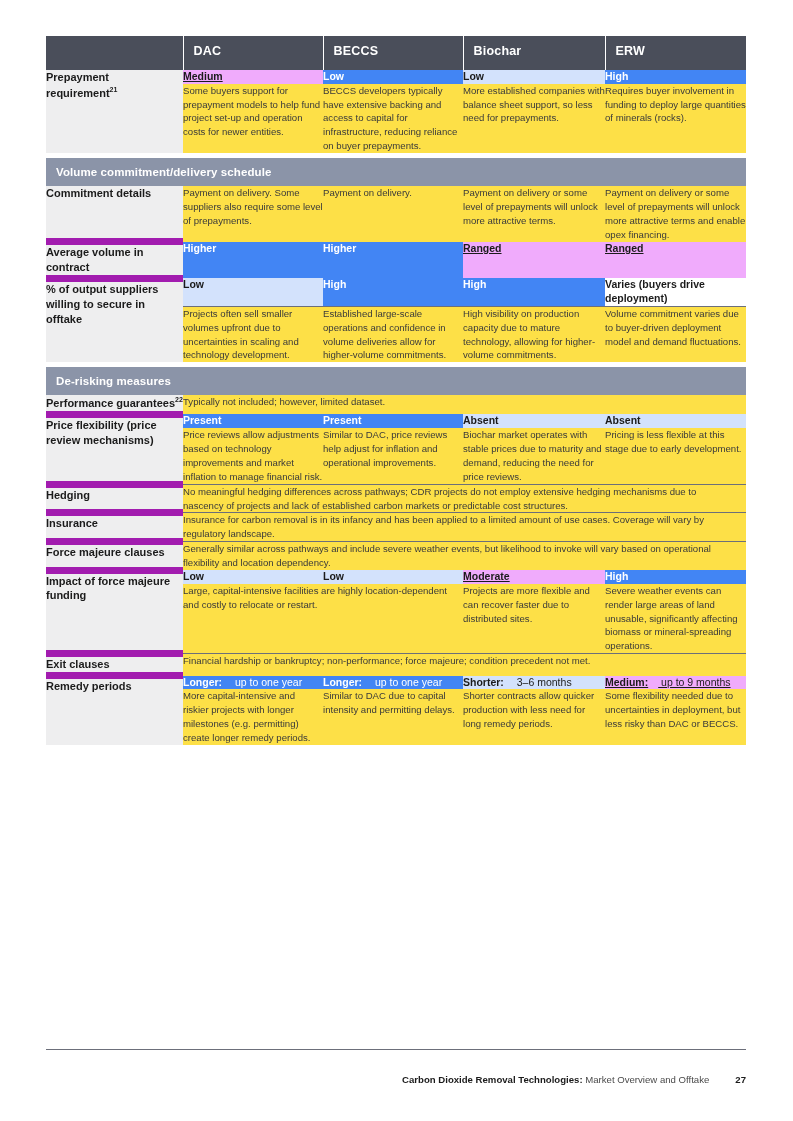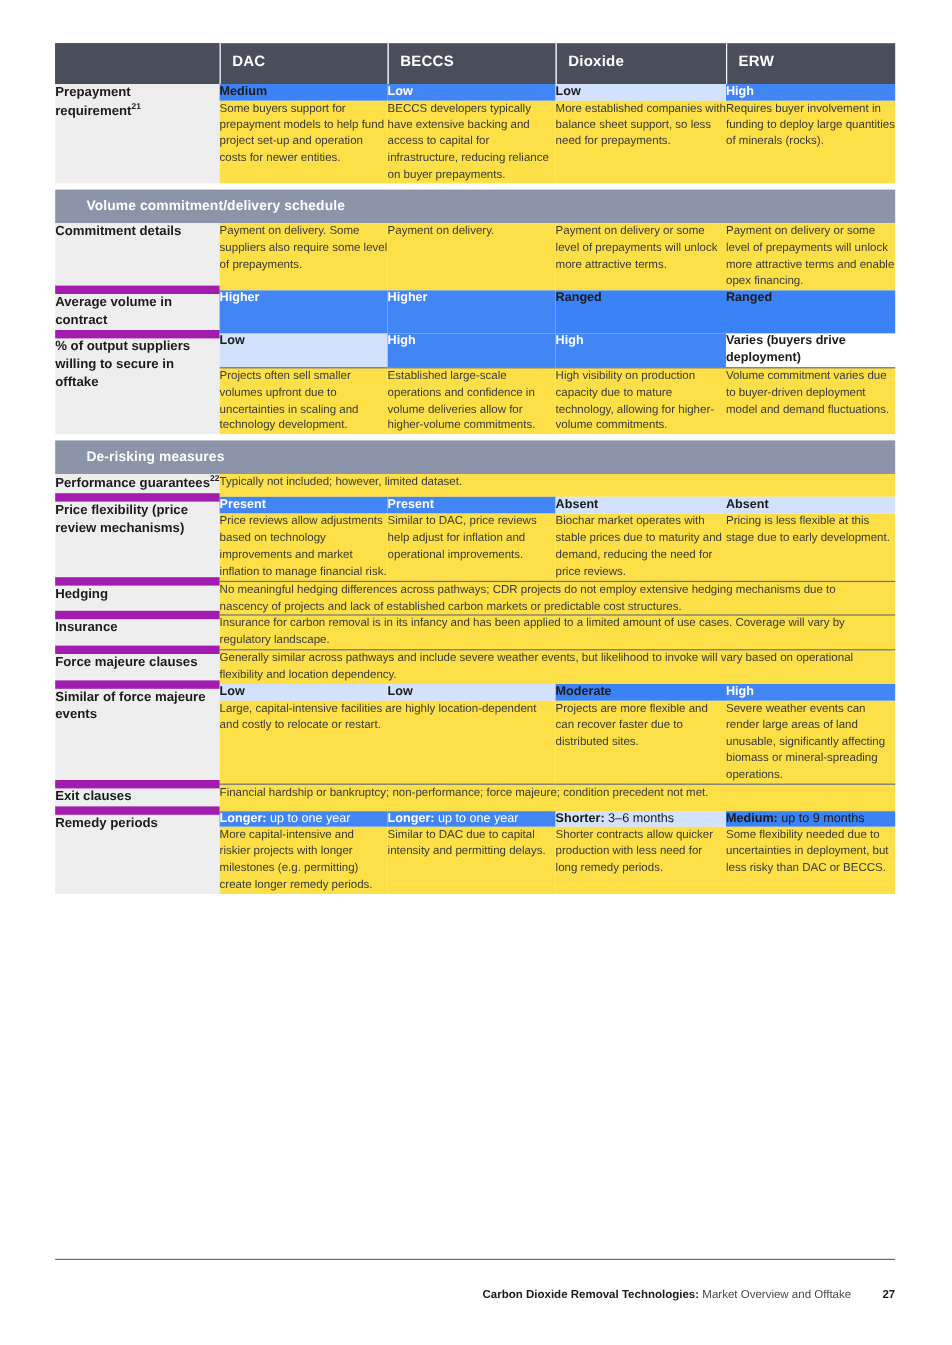--- a/index.html
+++ b/index.html
@@ -39,37 +39,37 @@
   }
   .lbl.nolinetop{border-top:none;}
   .lbl sup{font-size:7px;font-weight:bold;vertical-align:super;}
 
   
   .rate{
     font-size:10.5px;font-weight:bold;padding:9px 0 9px 10px;
     line-height:1.3;
   }
   .r-high{background:#4285f4;color:#ffffff;}
-  .r-med{background:#3b82f6;color:#1b1b1b;}
+  .r-med{background:#f0abfc;color:#1b1b1b;text-decoration:underline;}
   .r-low{background:#d3e2fc;color:#1b1b1b;}
   .r-none{background:#ffffff;color:#1b1b1b;}
-  .rate .sub{font-weight:normal;}
+  .rate .sub{font-weight:normal;margin-left:10px;}
 
   
   .desc{
     background:#fde047;color:#3a3a3a;font-size:9.6px;line-height:1.45;
     padding:10px 12px 10px 10px;
   }
   .desc.toprule{border-top:1px solid #6c6f7a;}
   .desc.wide{padding-right:14px;}
 
   
   .band td{
     background:#8b94a8;color:#ffffff;font-size:11.5px;font-weight:bold;
-    padding:8px 0 8px 26px;letter-spacing:.1px;
+    padding:8px 0 8px 10px;letter-spacing:.1px;
   }
   .band-spacer td{height:5px;background:#ffffff;}
 
   
   .footer{
     position:absolute;left:46px;top:1074px;width:700px;
     text-align:right;font-size:9.6px;color:#4a4a4a;
   }
   .footer .bold{font-weight:bold;color:#1b1b1b;}
   .footer .pg{font-weight:bold;color:#1b1b1b;margin-left:26px;}
@@ -87,21 +87,21 @@
         <col class="c-beccs">
         <col class="c-biochar">
         <col class="c-erw">
     </colgroup>
     <tbody>
 
       <tr class="hdr">
         <td class="hcell first"></td>
         <td class="hcell">DAC</td>
         <td class="hcell">BECCS</td>
-        <td class="hcell">Dioxide</td>
+        <td class="hcell">Biochar</td>
         <td class="hcell">ERW</td>
       </tr>
 
       <tr>
         <td class="lbl nolinetop" rowspan="2"><span>Prepayment requirement</span><sup>21</sup></td>
         <td class="rate r-med">Medium</td>
         <td class="rate r-high">Low</td>
         <td class="rate r-low">Low</td>
         <td class="rate r-high">High</td>
       </tr>
@@ -184,21 +184,21 @@
         <td class="lbl">Insurance</td>
         <td class="desc wide toprule" colspan="4">Insurance for carbon removal is in its infancy and has been applied to a limited amount of use cases. Coverage will vary by regulatory landscape.</td>
       </tr>
 
       <tr>
         <td class="lbl">Force majeure clauses</td>
         <td class="desc wide toprule" colspan="4">Generally similar across pathways and include severe weather events, but likelihood to invoke will vary based on operational flexibility and location dependency.</td>
       </tr>
 
       <tr>
-        <td class="lbl" rowspan="2">Similar of force majeure events</td>
+        <td class="lbl" rowspan="2">Impact of force majeure funding</td>
         <td class="rate r-low">Low</td>
         <td class="rate r-low">Low</td>
         <td class="rate r-med">Moderate</td>
         <td class="rate r-high">High</td>
       </tr>
       <tr>
         <td class="desc" colspan="2">Large, capital-intensive facilities are highly location-dependent and costly to relocate or restart.</td>
         <td class="desc">Projects are more flexible and can recover faster due to distributed sites.</td>
         <td class="desc">Severe weather events can render large areas of land unusable, significantly affecting biomass or mineral-spreading operations.</td>
       </tr>

